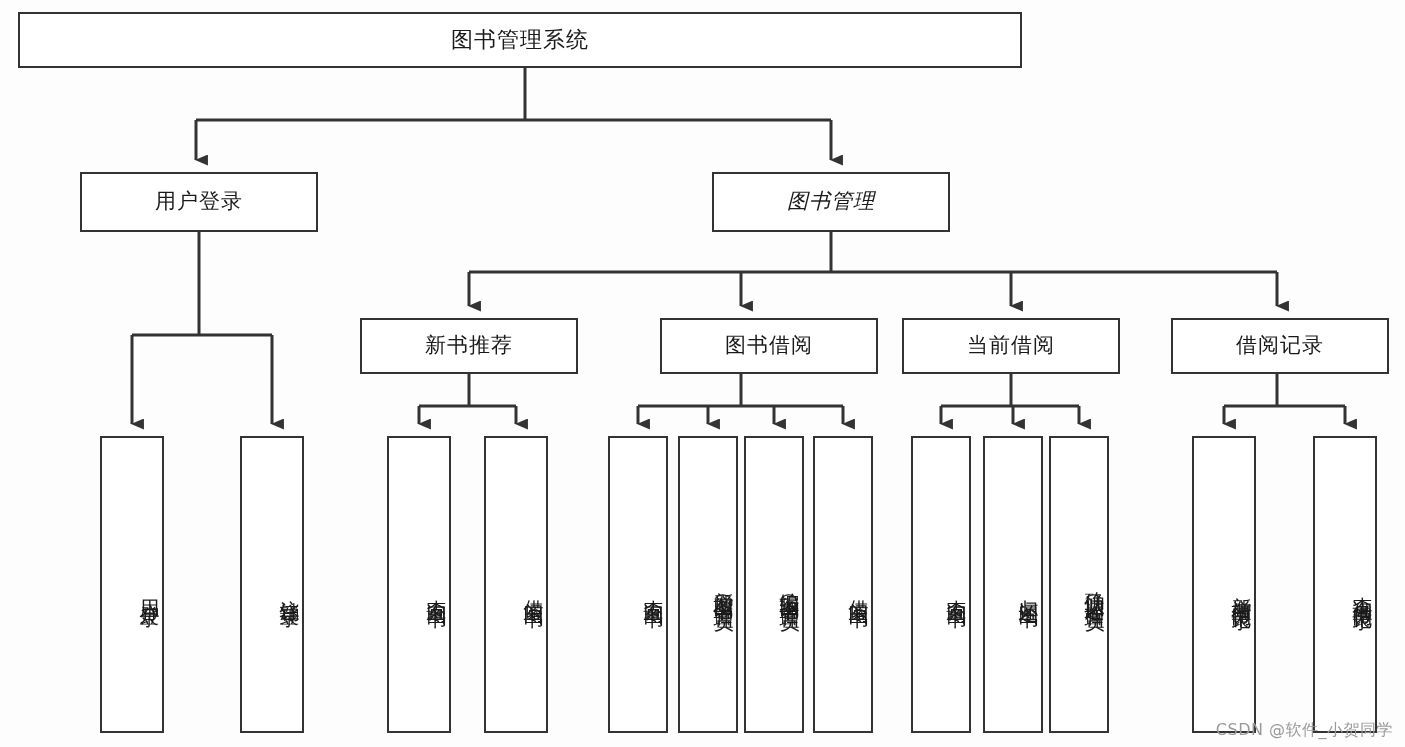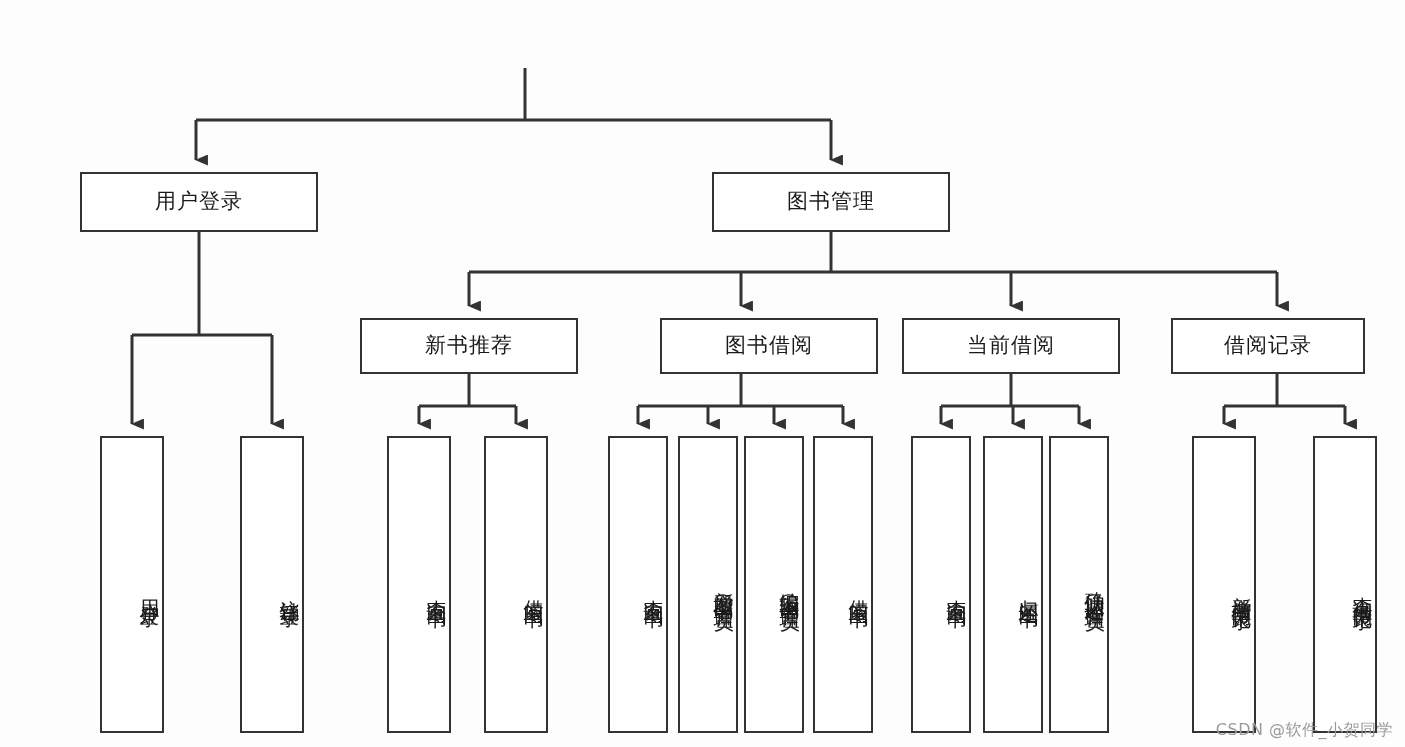--- a/index.html
+++ b/index.html
@@ -118,38 +118,41 @@
       <path d="M 1013 406 L 1013 424" marker-end="url(#arrow)"></path>
       <path d="M 1079 406 L 1079 424" marker-end="url(#arrow)"></path>
 
       <path d="M 1277 374 L 1277 406"></path>
       <path d="M 1224 406 L 1345 406"></path>
       <path d="M 1224 406 L 1224 424" marker-end="url(#arrow)"></path>
       <path d="M 1345 406 L 1345 424" marker-end="url(#arrow)"></path>
     </g>
   </svg>
 
+  <div class="node horizontal root" style="left: 18px; top: 12px; width: 1004px; height: 56px; background: rgb(255, 255, 255); border-color: rgb(51, 51, 51); color: rgb(26, 26, 26);">
+    <span>图书管理系统</span>
+  </div>
 
   <div class="node horizontal" style="left: 80px; top: 172px; width: 238px; height: 60px; background: rgb(255, 255, 255); border-color: rgb(51, 51, 51); color: rgb(26, 26, 26);">
     <span>用户登录</span>
   </div>
-  <div class="node horizontal" style="left: 712px; top: 172px; width: 238px; height: 60px; background: rgb(255, 255, 255); border-color: rgb(51, 51, 51); color: rgb(26, 26, 26);">
+  <div class="node horizontal" style="left: 712px; top: 172px; width: 238px; height: 60px; background: rgb(255, 255, 255); border-color: rgb(51, 51, 51); color: rgb(26, 26, 26); font-style: italic;">
     <span>图书管理</span>
   </div>
 
   <div class="node horizontal" style="left: 360px; top: 318px; width: 218px; height: 56px; background: rgb(255, 255, 255); border-color: rgb(51, 51, 51); color: rgb(26, 26, 26);">
     <span>新书推荐</span>
   </div>
   <div class="node horizontal" style="left: 660px; top: 318px; width: 218px; height: 56px; background: rgb(255, 255, 255); border-color: rgb(51, 51, 51); color: rgb(26, 26, 26);">
     <span>图书借阅</span>
   </div>
   <div class="node horizontal" style="left: 902px; top: 318px; width: 218px; height: 56px; background: rgb(255, 255, 255); border-color: rgb(51, 51, 51); color: rgb(26, 26, 26);">
     <span>当前借阅</span>
   </div>
-  <div class="node horizontal" style="left: 1171px; top: 318px; width: 194px; height: 56px; background: rgb(255, 255, 255); border-color: rgb(51, 51, 51); color: rgb(26, 26, 26);">
+  <div class="node horizontal" style="left: 1171px; top: 318px; width: 218px; height: 56px; background: rgb(255, 255, 255); border-color: rgb(51, 51, 51); color: rgb(26, 26, 26);">
     <span>借阅记录</span>
   </div>
 
   <div class="node vertical" style="left: 100px; top: 436px; width: 64px; height: 297px; background: rgb(255, 255, 255); border-color: rgb(51, 51, 51); color: rgb(26, 26, 26);">
     <span class="v-label">用户登录</span>
   </div>
   <div class="node vertical" style="left: 240px; top: 436px; width: 64px; height: 297px; background: rgb(255, 255, 255); border-color: rgb(51, 51, 51); color: rgb(26, 26, 26);">
     <span class="v-label">注销登录</span>
   </div>
   <div class="node vertical" style="left: 387px; top: 436px; width: 64px; height: 297px; background: rgb(255, 255, 255); border-color: rgb(51, 51, 51); color: rgb(26, 26, 26);">

